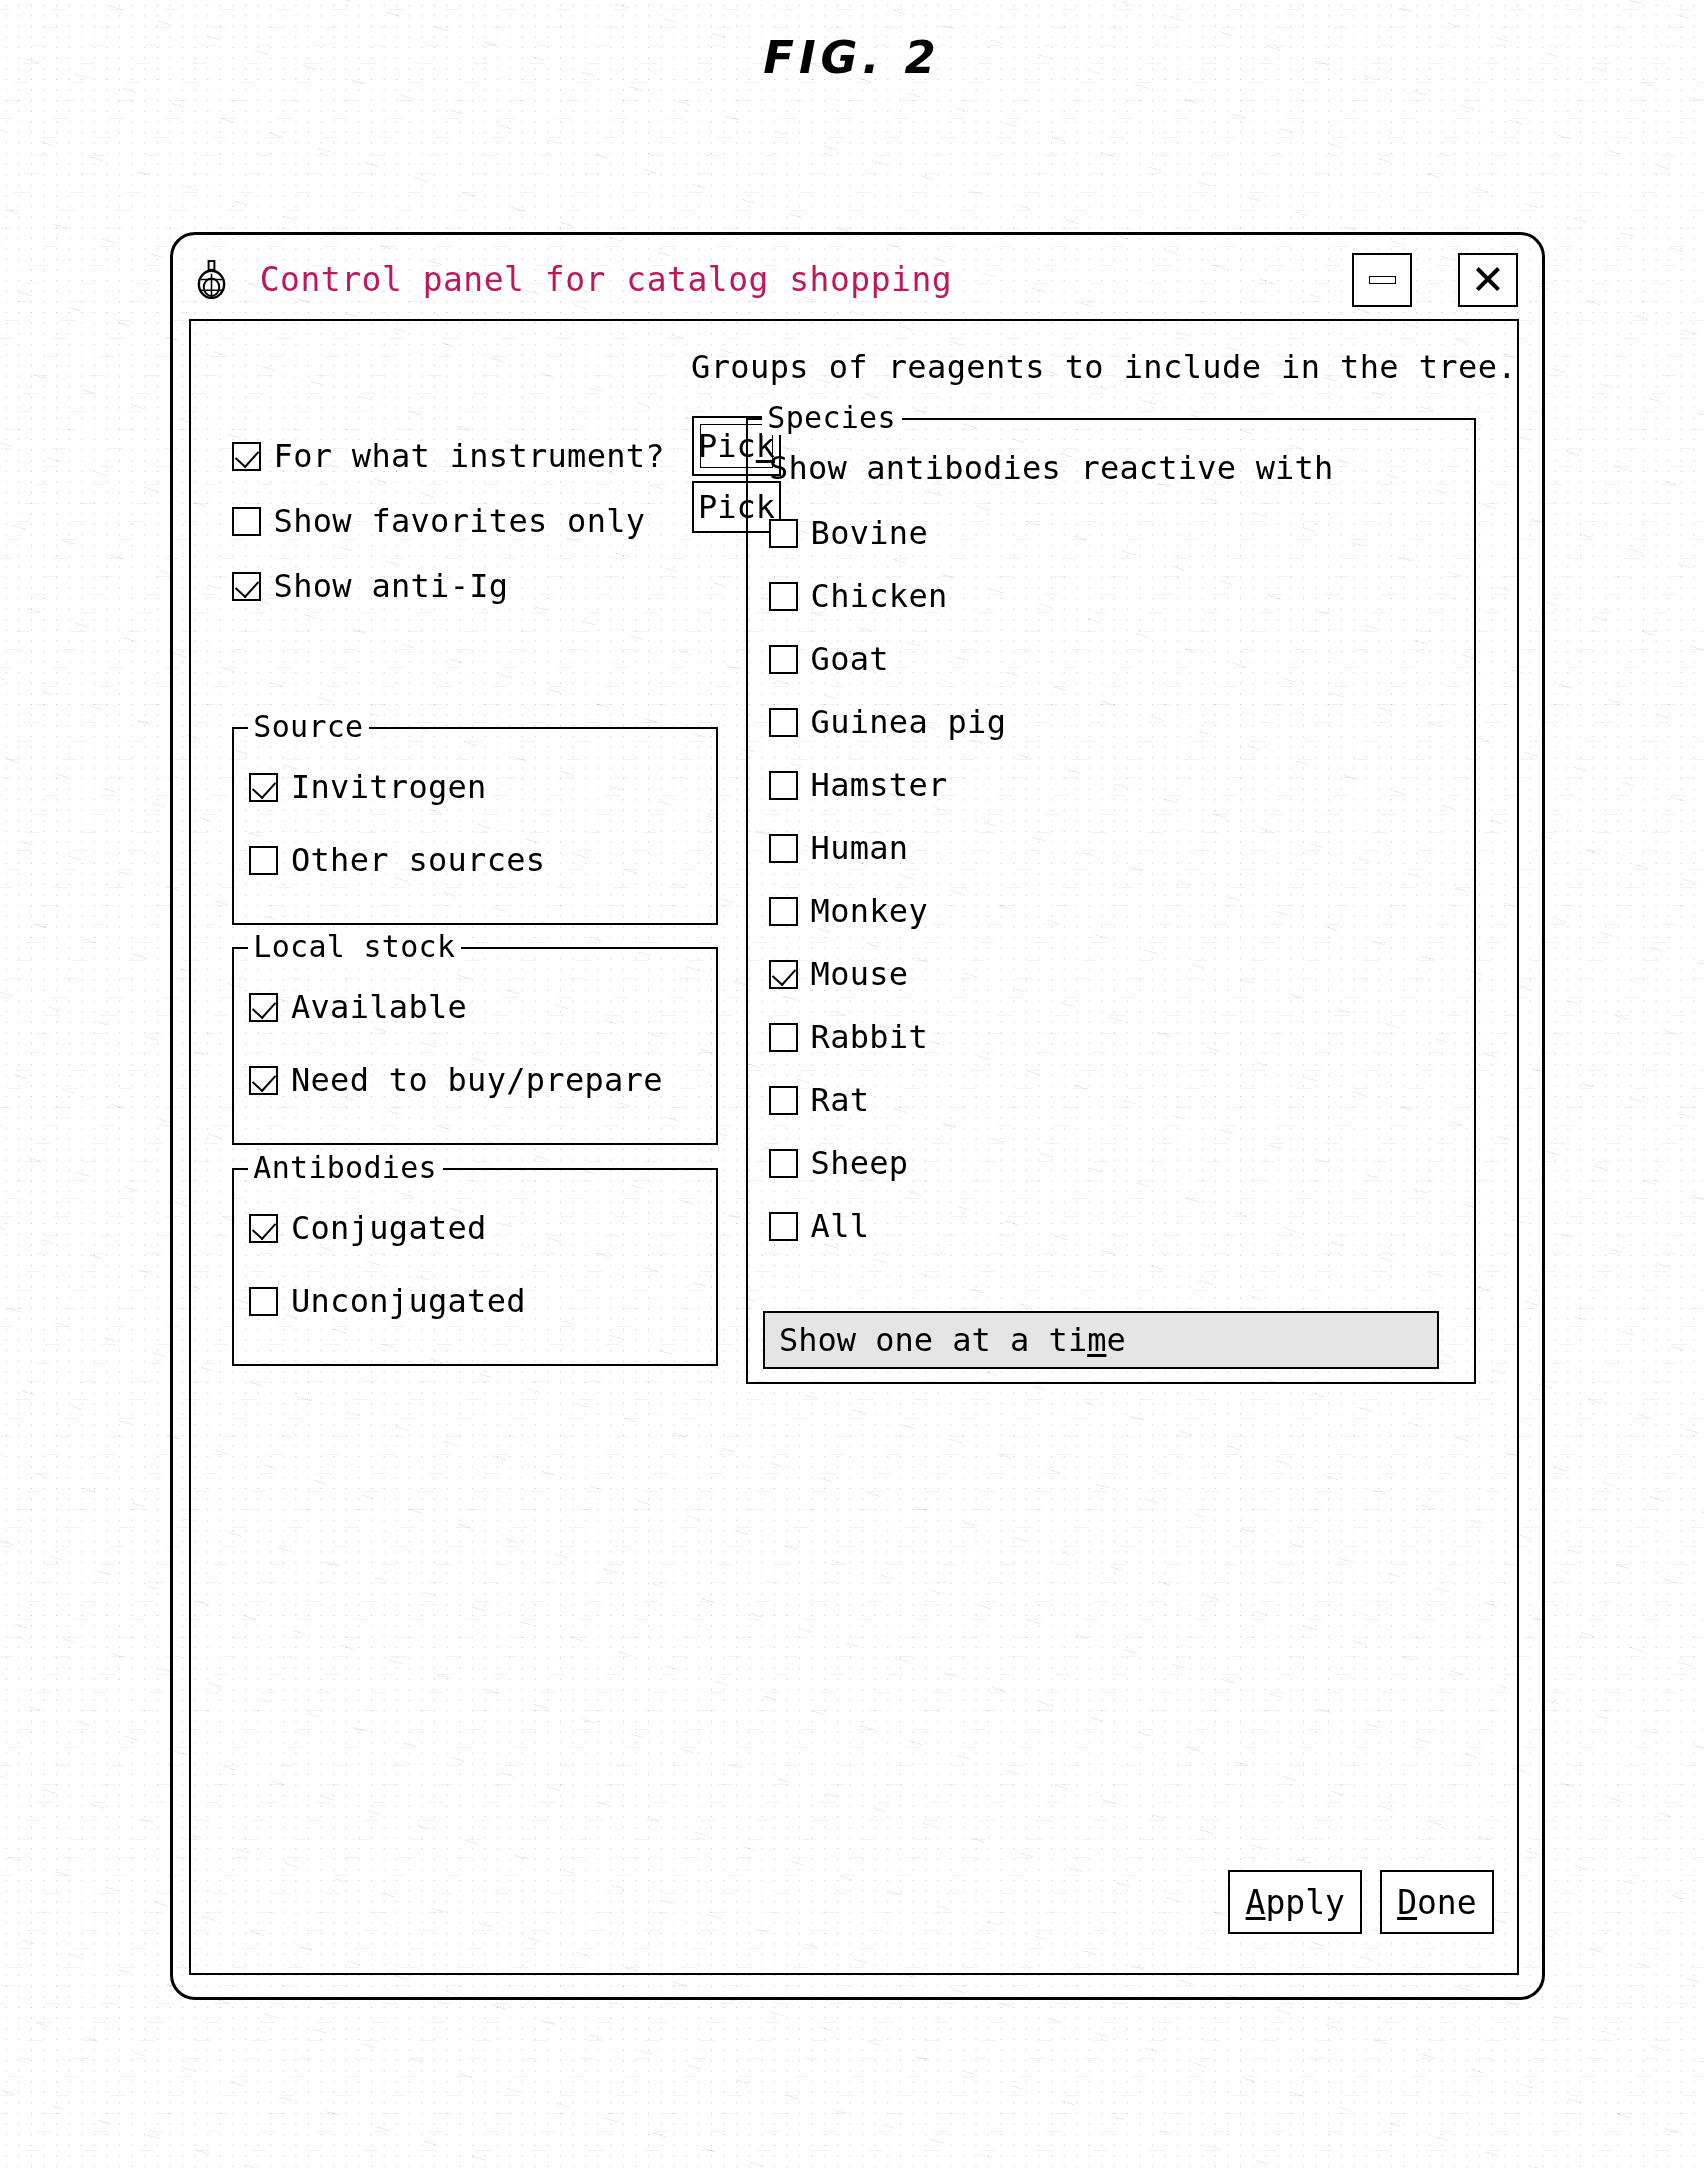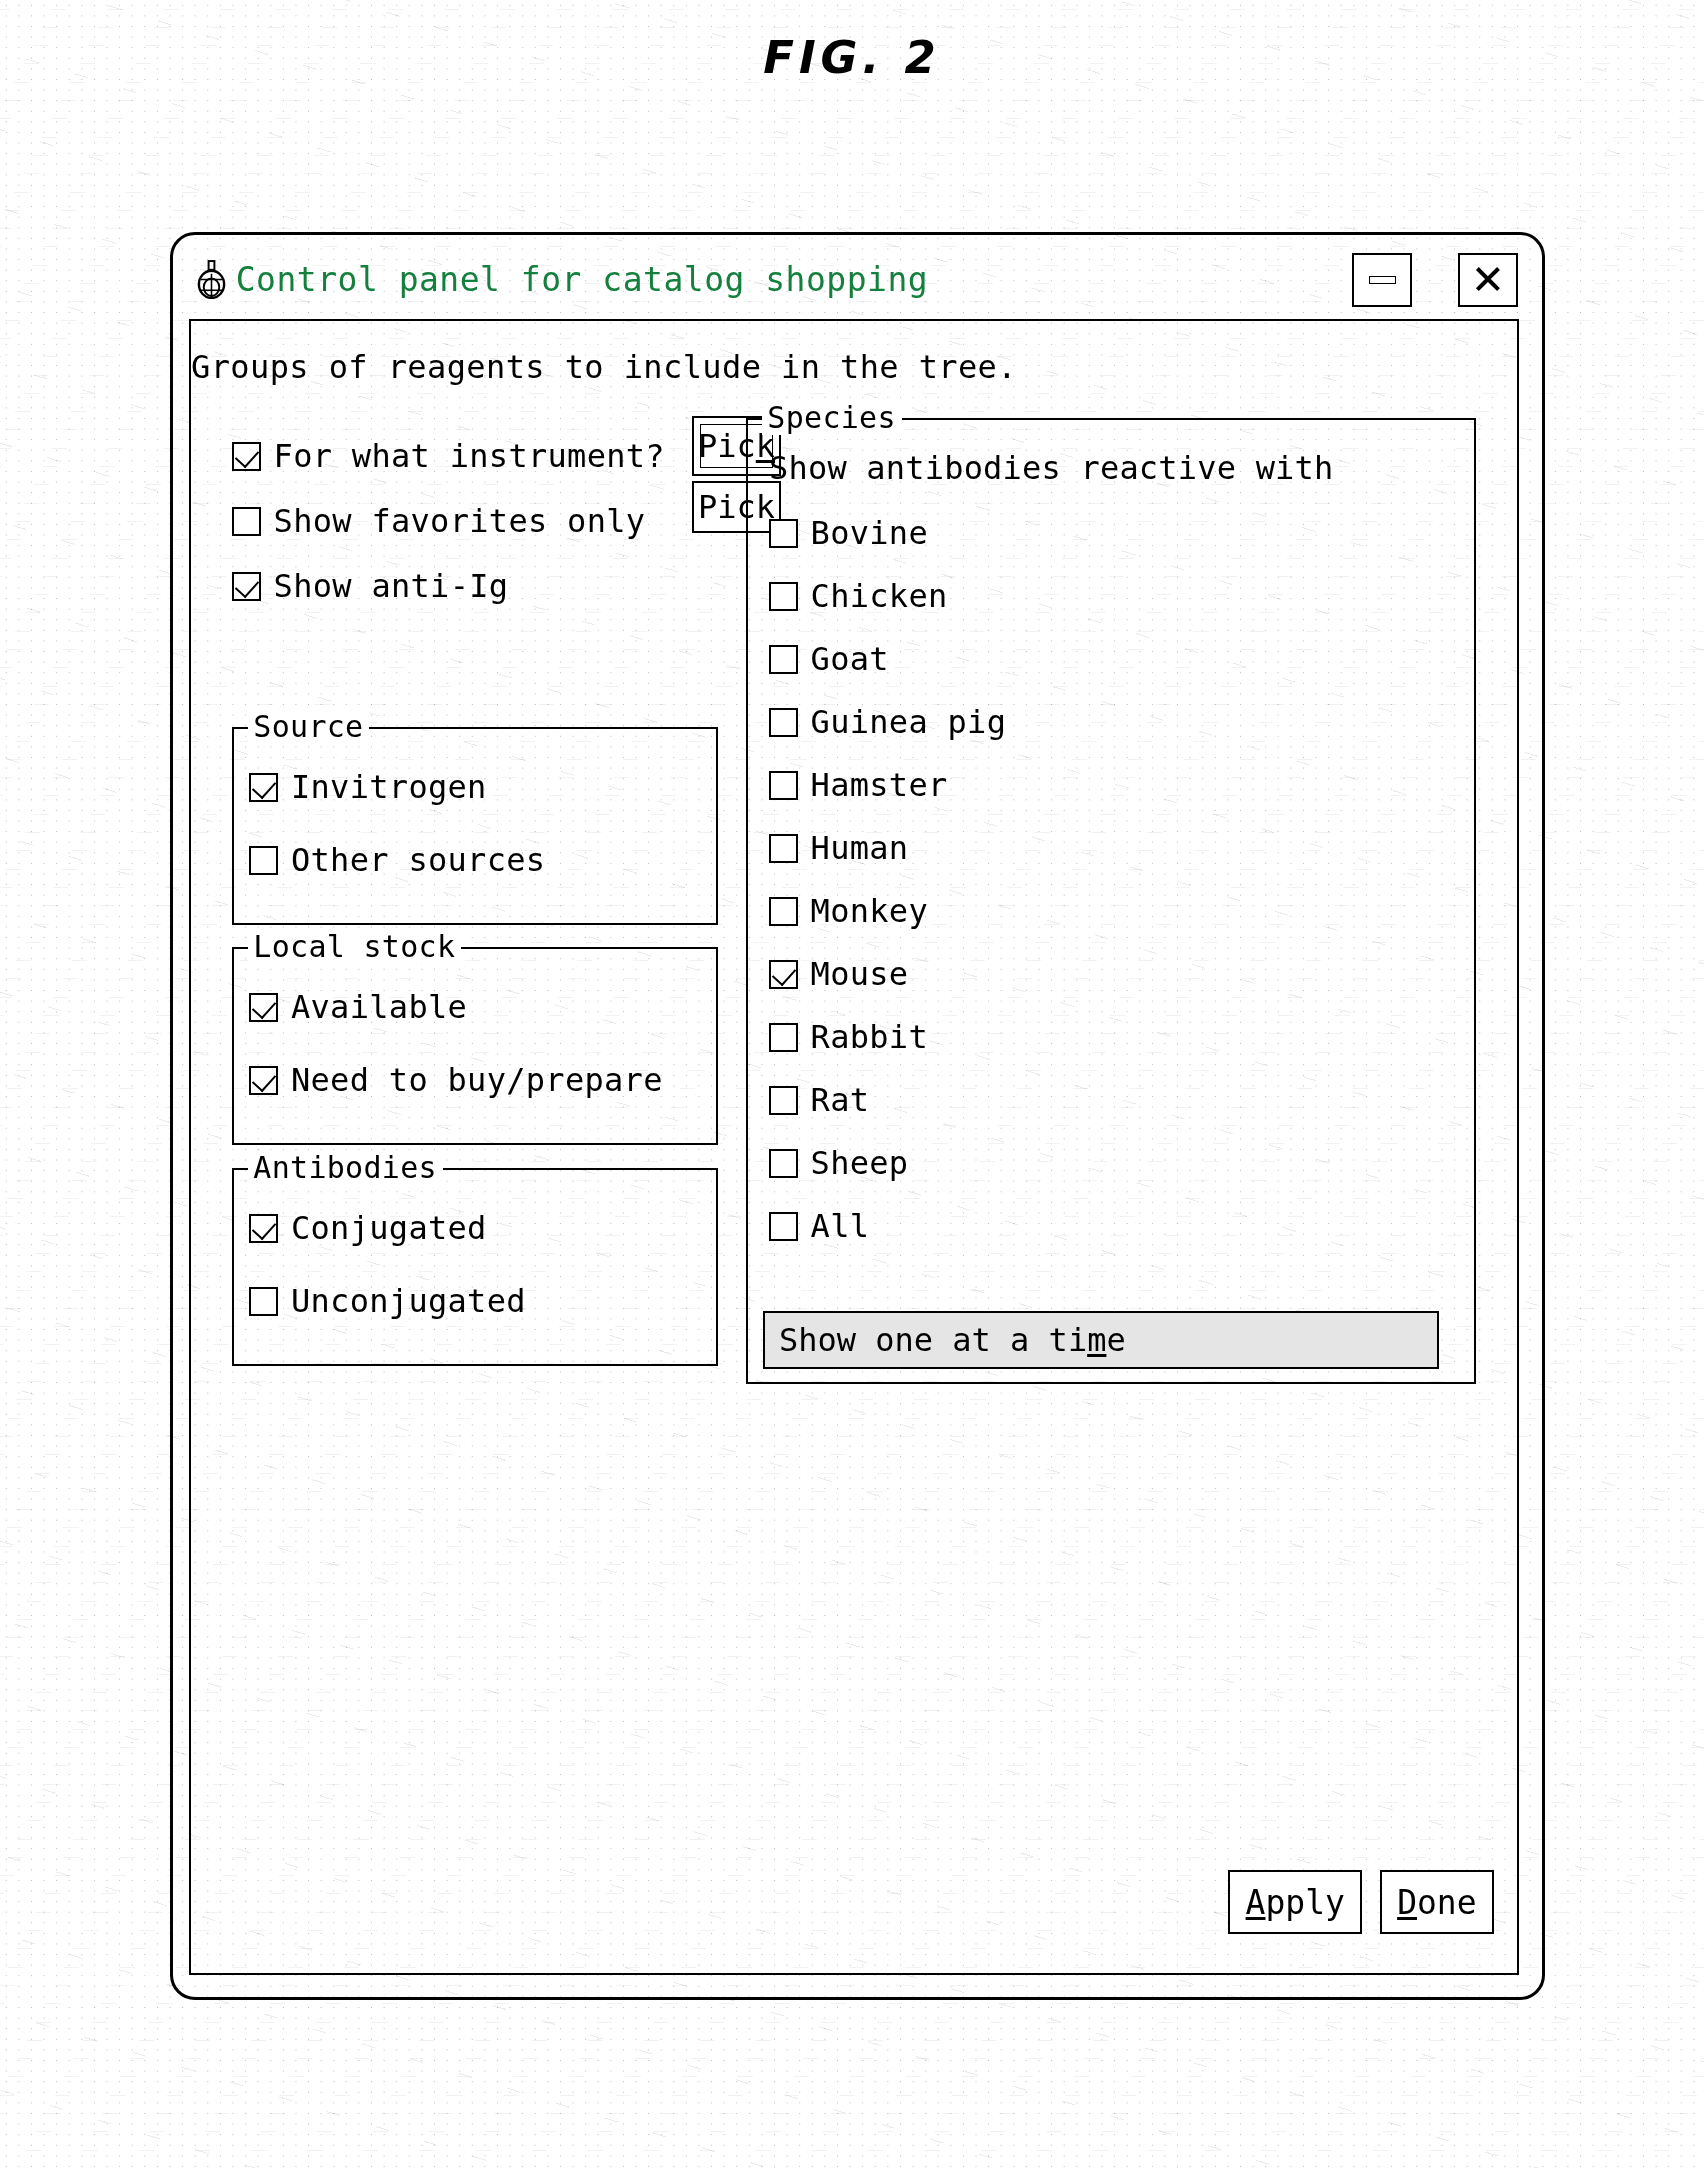--- a/index.html
+++ b/index.html
@@ -67,22 +67,23 @@
     z-index:4;
     display:flex;align-items:center;
   }
   .titlebar-icon{
     margin-left:25px;margin-right:7.7px;
     width:33px;height:39px;flex:0 0 auto;
     position:relative;
   }
   .titlebar-text{
     font-size:33px;line-height:1;
-    color:#15803d;letter-spacing:0.5px;
+    color:#be185d;letter-spacing:0.5px;
     white-space:nowrap;
+    margin-left:24px;
   }
   .win-buttons{
     position:absolute;right:21px;top:21px;
     display:flex;align-items:center;gap:46px;
   }
   .win-btn{
     width:60px;height:54px;
     border:2.9px solid #000;
     background:#fff;
     display:flex;align-items:center;justify-content:center;
@@ -104,21 +105,21 @@
     width:1330px;height:1656px;
     border:2.9px solid #000;
     background:transparent;
     box-sizing:border-box;
     z-index:4;
   }
 
   .headline{
     position:absolute;
     left:0;top:27px;width:100%;
-    text-align:left;
+    text-align:right;
     font-size:32px;color:#000;
     letter-spacing:0.4px;
   }
 
   
   .cb-row{
     display:flex;align-items:center;
     font-size:32px;color:#000;
     white-space:nowrap;
     letter-spacing:0.3px;

